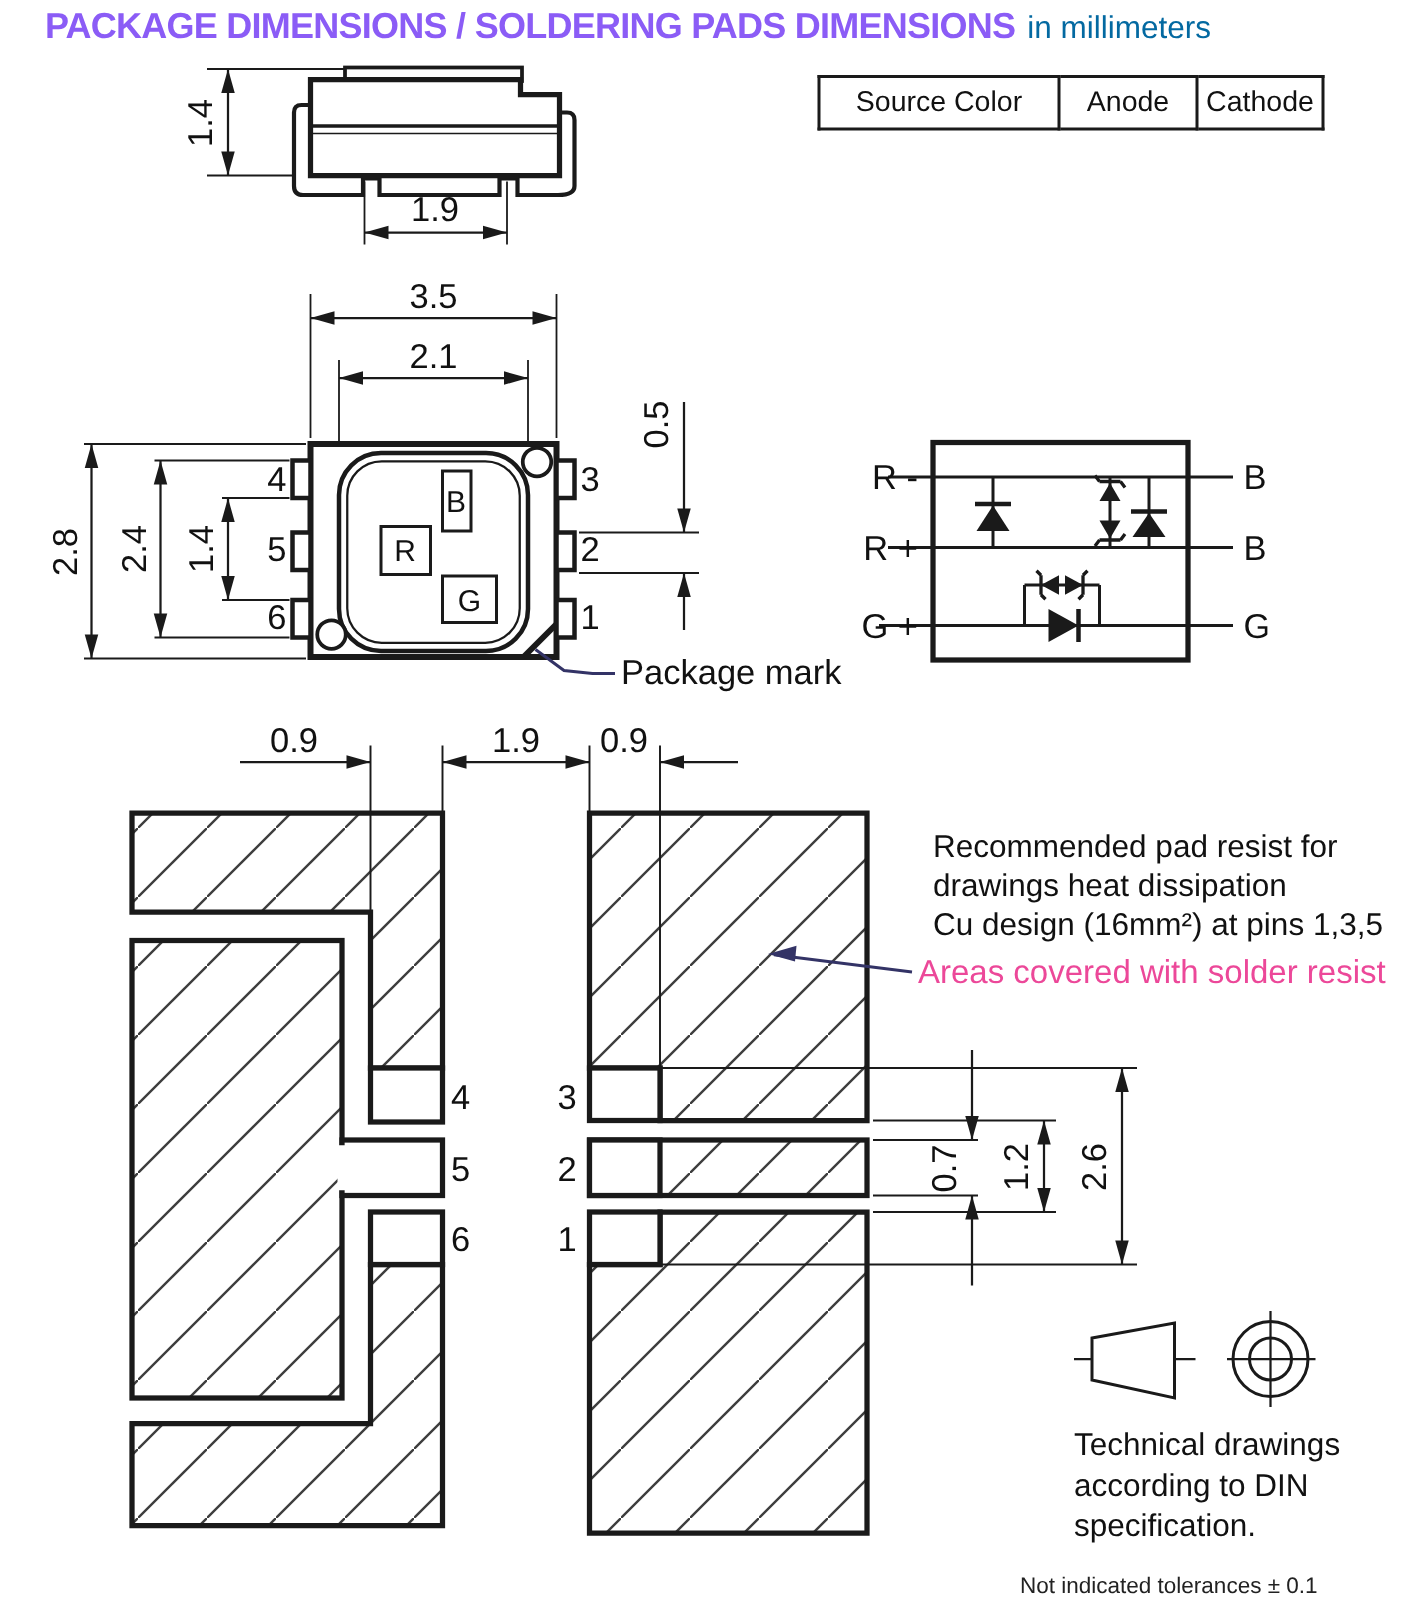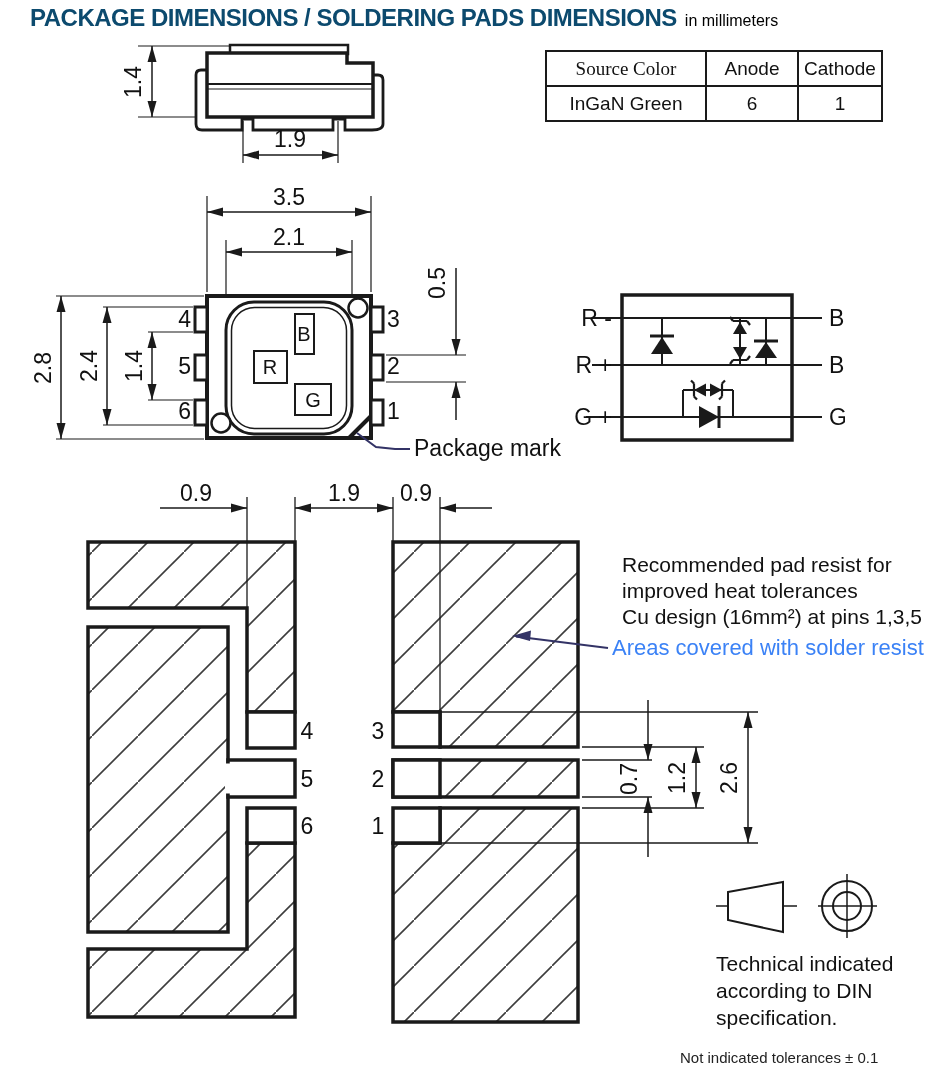--- a/index.html
+++ b/index.html
@@ -1,57 +1,52 @@
 <!DOCTYPE html>
 <html><head>
 <meta charset="utf-8">
 <style>
   html,body{margin:0;padding:0;background:#fff;}
   #page{position:relative;width:950px;height:1076px;background:#ffffff;overflow:hidden;
         font-family:"Liberation Sans", sans-serif;color:#111;}
   #title-bar{position:absolute;left:30px;top:4px;white-space:nowrap;}
-  #title-bar .main{font-weight:bold;font-size:24px;letter-spacing:-0.5px;color:#0c4a6e;}
-  #title-bar .suffix{font-size:16px;color:#000000;margin-left:8px;}
+  #title-bar .main{font-weight:bold;font-size:24px;letter-spacing:-0.5px;color:#8b5cf6;}
+  #title-bar .suffix{font-size:21px;color:#0369a1;margin-left:8px;}
   table.pins{position:absolute;left:545px;top:50px;border-collapse:collapse;}
   table.pins td,table.pins th{border:2px solid #1a1a1a;font-weight:normal;font-size:19px;
         text-align:center;height:33px;padding:0 4px;color:#111;background:#fff;}
-  table.pins .c1{width:150px;font-family:Liberation Serif, serif;}
+  table.pins .c1{width:150px;}
   table.pins .c2{width:82px;margin-left:22px;}
   table.pins .c3{width:74px;}
   svg{position:absolute;}
   svg text{font-family:"Liberation Sans", sans-serif;fill:#111;}
   .dimtxt{font-size:23px;}
   .pinnum{font-size:23px;}
   .chiplt{font-size:20px;}
   .circlbl{font-size:23px;}
   .note{position:absolute;font-size:21px;line-height:26px;color:#111;}
-  .solder-label{position:absolute;font-size:22px;color:#3b82f6;}
+  .solder-label{position:absolute;font-size:22px;color:#ec4899;}
   .din-note{position:absolute;font-size:21px;line-height:27px;color:#111;}
   .tol-note{position:absolute;font-size:15px;color:#222;}
 </style>
 </head>
 <body>
 
 <div id="page">
 
   <div id="title-bar">
     <span class="main">PACKAGE DIMENSIONS / SOLDERING PADS DIMENSIONS</span><span class="suffix">in millimeters</span>
   </div>
 
   <table class="pins">
     <tbody>
         <tr>
       <th class="c1">Source Color</th>
       <th class="c2">Anode</th>
       <th class="c3">Cathode</th>
-    </tr>
-    <tr>
-      <td>InGaN Green</td>
-      <td>6</td>
-      <td>1</td>
     </tr>
   </tbody>
     </table>
 
   <svg style="left:95px;top:40px;" width="360" height="140" viewBox="95 40 360 140">
     <g stroke="#1a1a1a" fill="none">
       <rect x="230" y="45" width="118" height="9" stroke-width="2.5" fill="#fff"></rect>
       <path d="M207,117 L207,53 L347,53 L347,63 L373,63 L373,117 Z" stroke-width="3.5" fill="#fff"></path>
       <path d="M207,84 L373,84" stroke-width="2.2"></path>
       <path d="M207,89 L373,89" stroke-width="1.1"></path>
@@ -266,24 +261,24 @@
     <text class="pinnum" x="378" y="739" text-anchor="middle">3</text>
     <text class="pinnum" x="378" y="787" text-anchor="middle">2</text>
     <text class="pinnum" x="378" y="834" text-anchor="middle">1</text>
     <text class="dimtxt" transform="translate(637,779) rotate(-90)" text-anchor="middle">0.7</text>
     <text class="dimtxt" transform="translate(685,778) rotate(-90)" text-anchor="middle">1.2</text>
     <text class="dimtxt" transform="translate(737,778) rotate(-90)" text-anchor="middle">2.6</text>
   </svg>
 
   <div class="note" style="left:622px;top:552px;">
     <div>Recommended pad resist for</div>
-    <div>improved heat tolerances</div>
+    <div>drawings heat dissipation</div>
     <div>Cu design (16mm²) at pins 1,3,5</div>
   </div>
   <div class="solder-label" style="left:612px;top:635px;">Areas covered with solder resist</div>
   <div class="din-note" style="left:716px;top:950px;">
-    <div>Technical indicated</div>
+    <div>Technical drawings</div>
     <div>according to DIN</div>
     <div>specification.</div>
   </div>
   <div class="tol-note" style="left:680px;top:1049px;">Not indicated tolerances ± 0.1</div>
 
 </div>
 
 </body></html>

